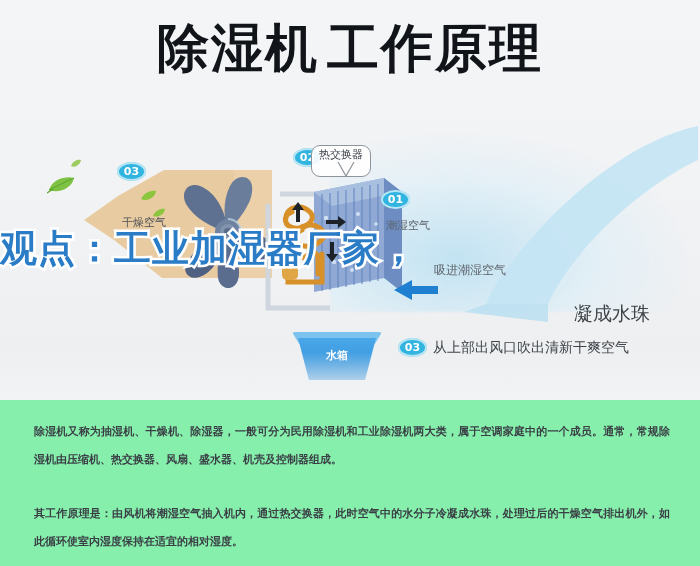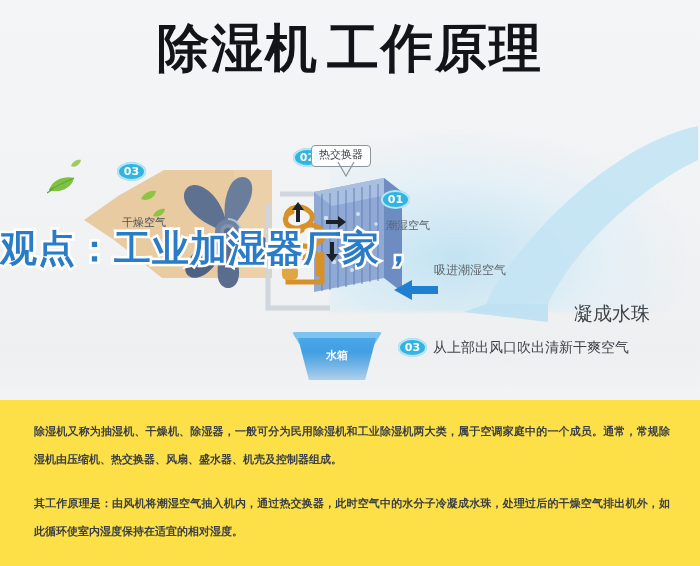--- a/index.html
+++ b/index.html
@@ -2,21 +2,21 @@
 <html><head>
 <meta charset="utf-8">
 <style>
   html,body{margin:0;padding:0;}
   body{
     width:700px;height:566px;
     background:#f2f3f5;
     font-family:"DejaVu Sans","Liberation Sans",sans-serif;
     overflow:hidden;
   }
-  #page{position:relative;width:700px;height:566px;background:#fde047;}
+  #page{position:relative;width:700px;height:566px;background:#86efac;}
 
   
   .hero{position:absolute;left:0;top:0;width:700px;height:400px;overflow:hidden;
         background:linear-gradient(180deg,#f4f5f7 0%,#f1f2f4 60%,#eceef0 100%);}
 
   .hero-title{
     position:absolute;left:0;top:22px;width:700px;text-align:center;
     font-size:52px;line-height:1.0;font-weight:bold;color:#111418;
     letter-spacing:2px;white-space:nowrap;
   }
@@ -58,21 +58,21 @@
      background:#31b4e0;color:#fff;font-size:11px;font-weight:bold;
      display:flex;align-items:center;justify-content:center;
      box-shadow:0 0 0 2px rgba(255,255,255,.65) inset;}
 
   .cap{position:absolute;font-size:11px;color:#3b4148;white-space:nowrap;}
   .cap-dry{color:#4a4f55;}
   .cap-humid{color:#5a6168;}
 
   
   .bubble{position:absolute;left:311px;top:145px;}
-  .bubble-box{padding:1px 7px 4px;border:1px solid #8d959c;border-radius:4px;
+  .bubble-box{padding:1px 7px 14px;border:1px solid #8d959c;border-radius:9px;
      background:rgba(255,255,255,.92);font-size:11px;color:#3b4148;white-space:nowrap;}
   .bubble-tail{position:absolute;left:30px;top:17px;width:1px;height:16px;}
 
   
   .capline{position:absolute;left:398px;top:338px;display:flex;align-items:center;gap:6px;}
   .capline .badge{position:relative;}
   .capline-text{font-size:14px;color:#3d4349;white-space:nowrap;text-align:center;}
 
   .cond{position:absolute;left:574px;top:301px;font-size:19px;color:#3d4349;white-space:nowrap;}
   .inhale{position:absolute;left:434px;top:262px;font-size:12px;color:#5c6268;white-space:nowrap;}
@@ -85,21 +85,21 @@
     -webkit-text-stroke:5px #ffffff;
     paint-order:stroke fill;
     letter-spacing:1px;
     z-index:40;
   }
   .overlay .l{display:block;white-space:nowrap;}
 
   
   .copy{position:absolute;left:34px;top:418px;width:636px;}
   .para{font-size:11px;line-height:28px;color:#3a3f45;text-align:justify;margin:0;font-weight:bold;}
-  .para + .para{margin-top:16px;}
+  .para + .para{margin-top:26px;}
 
   .hero-fade{position:absolute;left:0;top:352px;width:700px;height:50px;
     background:linear-gradient(180deg,rgba(242,243,245,0) 0%,#f2f3f5 85%);}
 </style>
 </head>
 <body>
 
 <div id="page">
 
   <div class="hero">

